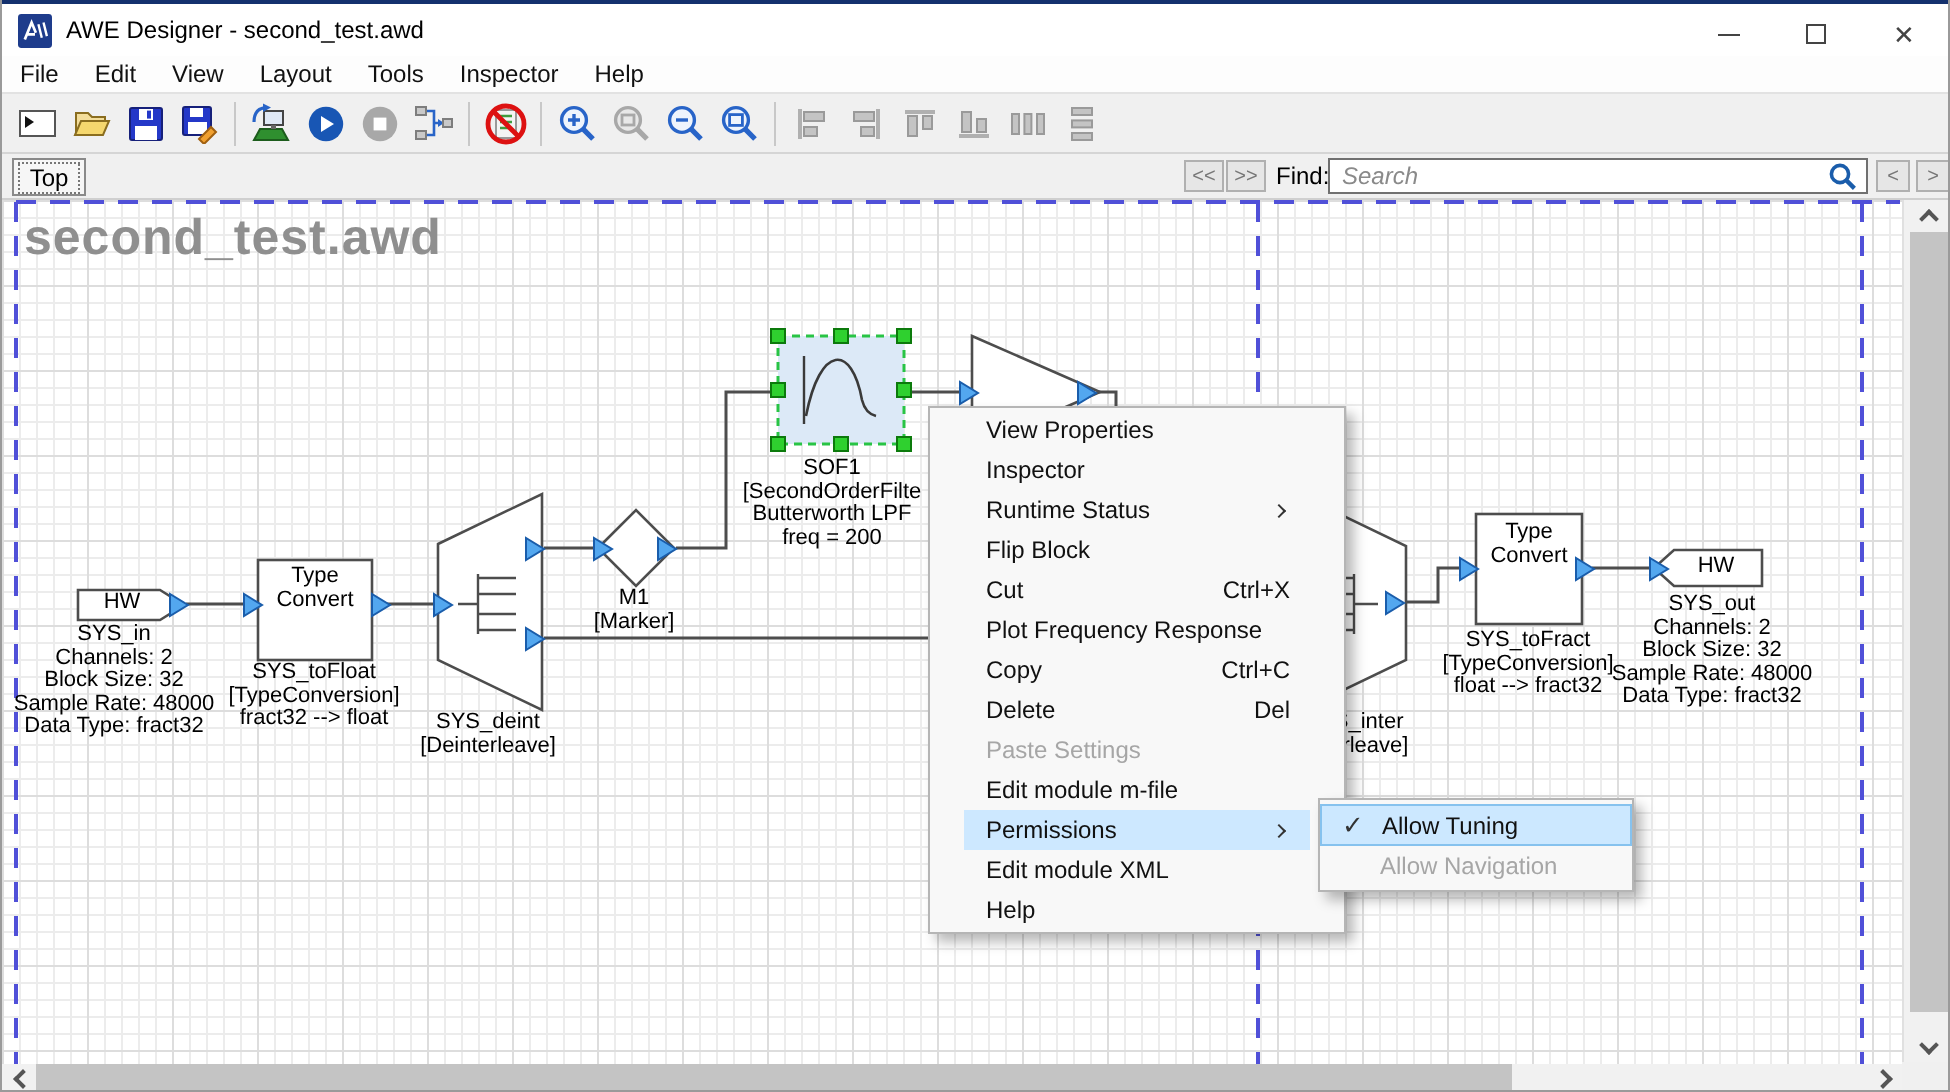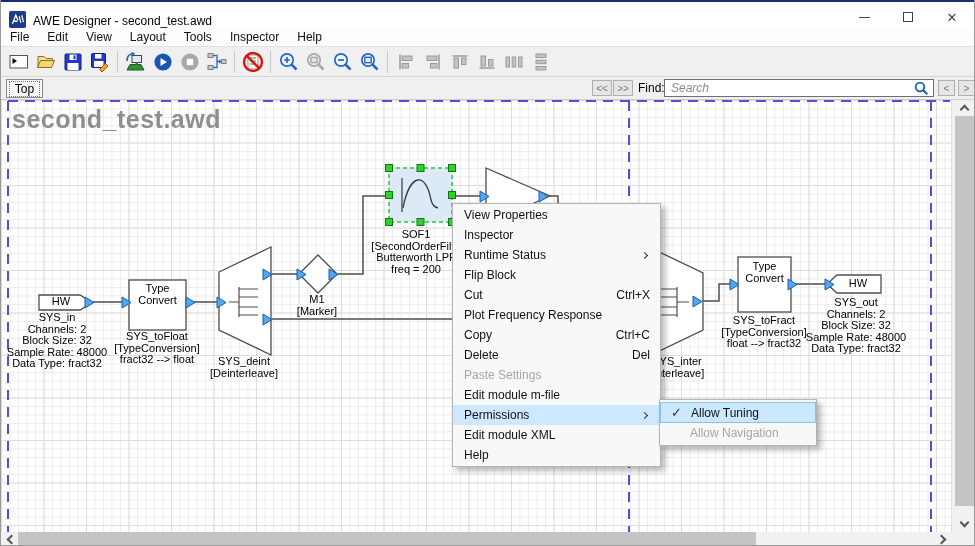--- a/index.html
+++ b/index.html
@@ -5,21 +5,21 @@
   * { margin:0; padding:0; box-sizing:border-box; }
   html,body { background:#888; }
   #window {
     position:relative; width:975px; height:546px;
     font-family:"Liberation Sans", sans-serif;
     background:#fff; overflow:hidden;
     border-left:1px solid #9a9a9a; border-right:1px solid #9a9a9a; border-bottom:1px solid #9a9a9a;
   }
   
   .titlebar { position:absolute; left:0; top:0; width:100%; height:28px; background:#fff;
-    border-top:2px solid #14316e; display:flex; align-items:flex-end; }
+    border-top:2px solid #14316e; display:flex; align-items:center; }
   .app-icon { width:17px; height:17px; margin-left:8px; }
   .title-text { margin-left:7px; font-size:12px; color:#000; }
   .win-controls { position:absolute; right:0; top:2px; height:26px; display:flex; }
   .win-btn { width:44px; height:26px; display:flex; align-items:center; justify-content:center; color:#333; }
   .glyph-min { width:11px; height:0; border-top:1.5px solid #444; }
   .glyph-max { width:10px; height:10px; border:1.5px solid #444; }
   .glyph-close { font-size:13px; color:#444; line-height:1; }
   
   .menubar { position:absolute; left:0; top:28px; width:100%; height:18px; background:#fdfdfd;
     display:flex; align-items:center; font-size:12px; color:#111; }
@@ -50,22 +50,22 @@
       linear-gradient(90deg, #dddddd 1px, transparent 1px),
       linear-gradient(#ececec 1px, transparent 1px),
       linear-gradient(90deg, #ececec 1px, transparent 1px);
     background-size:42.5px 42.5px, 42.5px 42.5px, 8.5px 8.5px, 8.5px 8.5px; }
   .canvas-title { position:absolute; left:11px; top:5px; font-size:25px; font-weight:bold; color:#8f8f8f; letter-spacing:0.5px; }
   .diagram { position:absolute; left:0; top:0; }
   .blk-label { position:absolute; transform:translateX(-50%); text-align:center; font-size:11px;
     line-height:11.5px; color:#000; white-space:nowrap; z-index:2; }
   .blk-inner { position:absolute; text-align:center; font-size:11px; line-height:11.5px; color:#000; z-index:2; }
   
-  .ctx-menu { position:absolute; left:451px; top:103px; width:209px; background:#f8f8f8;
-    border:1px solid #b5b5b5; box-shadow:4px 4px 6px rgba(0,0,0,0.28); z-index:10; padding:1px 0; }
+  .ctx-menu { position:absolute; left:463px; top:103px; width:209px; background:#f8f8f8;
+    border:1px solid #b5b5b5; box-shadow:4px 4px 6px rgba(0,0,0,0.28); z-index:10; padding:1px 17px; }
   .ctx-item { height:20px; display:flex; align-items:center; padding:0 10px 0 11px; font-size:12px; color:#111; position:relative; }
   .ctx-item .lbl { flex:1 1 auto; }
   .ctx-item .shortcut { margin-left:12px; }
   .ctx-item.disabled { color:#a6a6a6; }
   .ctx-item.hl { background:#cde8ff; }
   .chev-right { width:5px; height:5px; border-right:1.4px solid #333; border-top:1.4px solid #333;
     transform:rotate(45deg); margin-right:3px; }
   
   .sub-menu { position:absolute; left:658px; top:299px; width:158px; background:#f8f8f8;
     border:1px solid #b5b5b5; box-shadow:4px 4px 6px rgba(0,0,0,0.28); z-index:11; padding:2px 0; }

